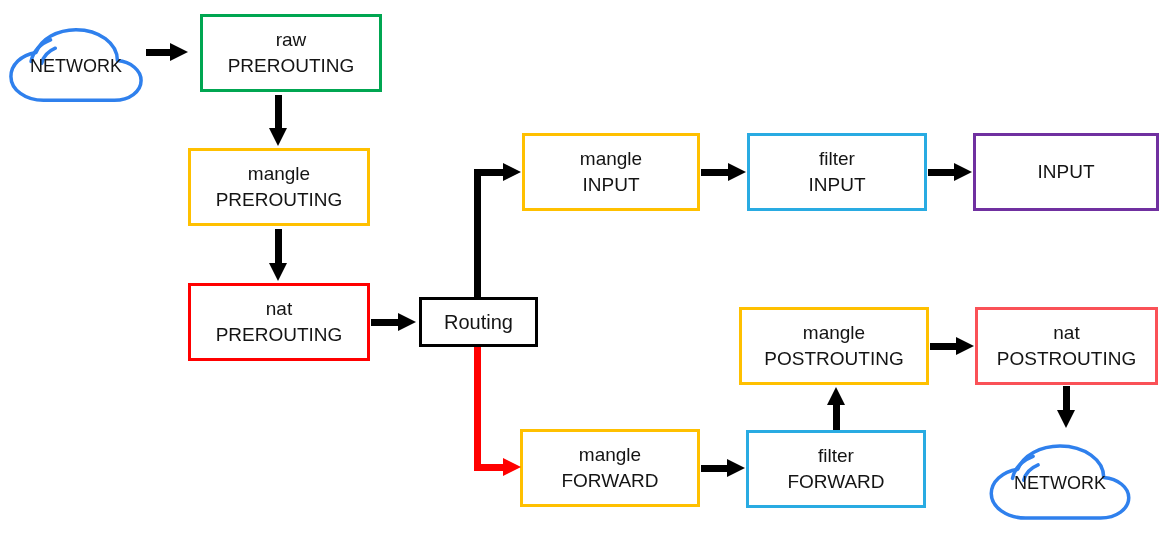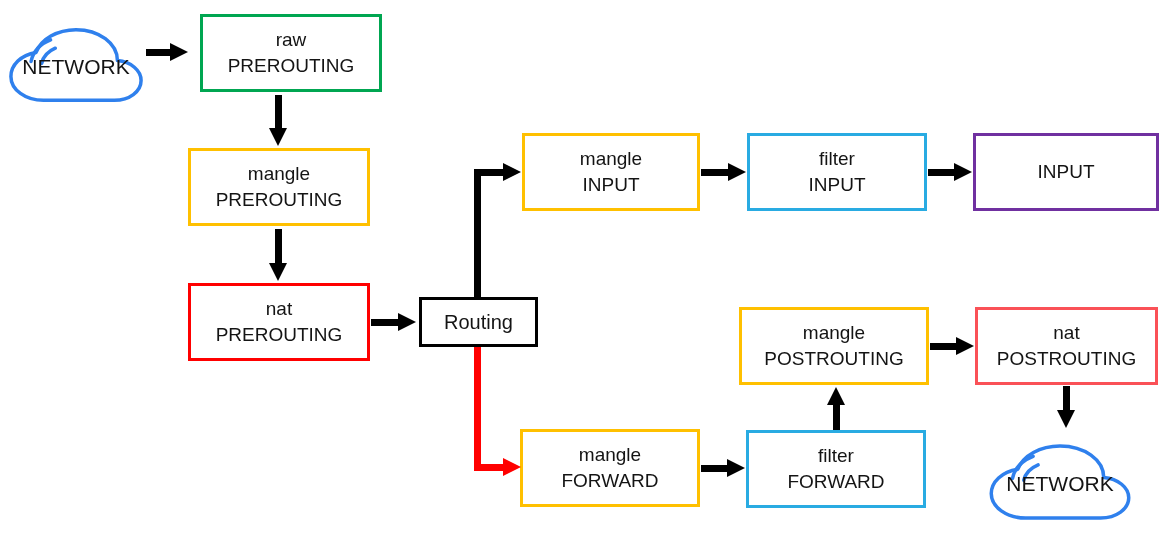--- a/index.html
+++ b/index.html
@@ -31,21 +31,21 @@
   .head.d{border-left:9px solid transparent;border-right:9px solid transparent;border-top:18px solid #000;}
   .head.u{border-left:9px solid transparent;border-right:9px solid transparent;border-bottom:18px solid #000;}
   
   .cloud{position:absolute;}
   .cloud svg{position:absolute;left:0;top:0;width:100%;height:100%;overflow:visible;}
   .cloud svg path{fill:#fff;stroke:#2F80ED;stroke-width:3.5px;stroke-linecap:round;stroke-linejoin:round;}
   .cloud svg path.arc{fill:none;}
   .cloud .cloud-label{
     position:absolute;left:0;right:0;top:50%;
     transform:translateY(-42%);
-    text-align:center;font-size:21px;
+    text-align:center;font-size:18px;
   }
 </style>
 </head>
 <body>
 
 <div id="canvas">
 
   <div class="cloud" style="left:5px;top:12px;width:142px;height:106px">
     <svg viewBox="0 0 24 24" preserveAspectRatio="none">
       <path d="M6.5 20q-2.28 0-3.89-1.57Q1 16.85 1 14.58q0-1.95 1.17-3.48 1.18-1.53 3.08-1.95.63-2.3 2.5-3.72Q9.63 4 12 4q2.93 0 4.96 2.04Q19 8.07 19 11q1.73.2 2.86 1.5 1.14 1.28 1.14 3 0 1.88-1.31 3.19T18.5 20Z" vector-effect="non-scaling-stroke" style="stroke: rgb(47, 128, 237);"></path>

